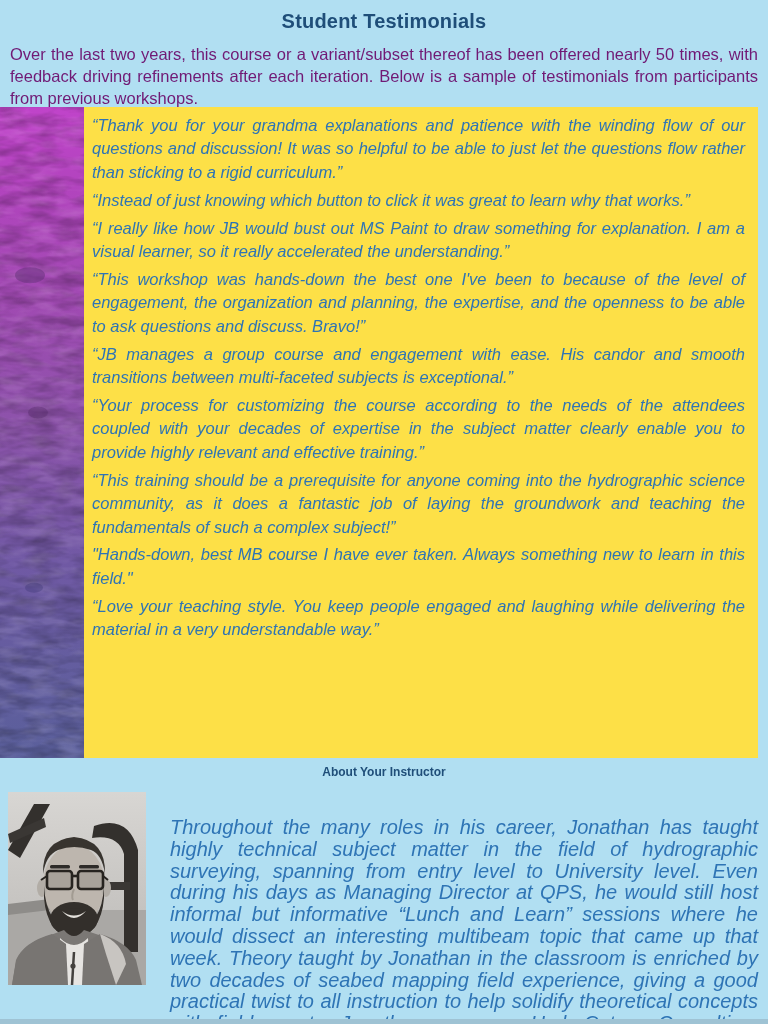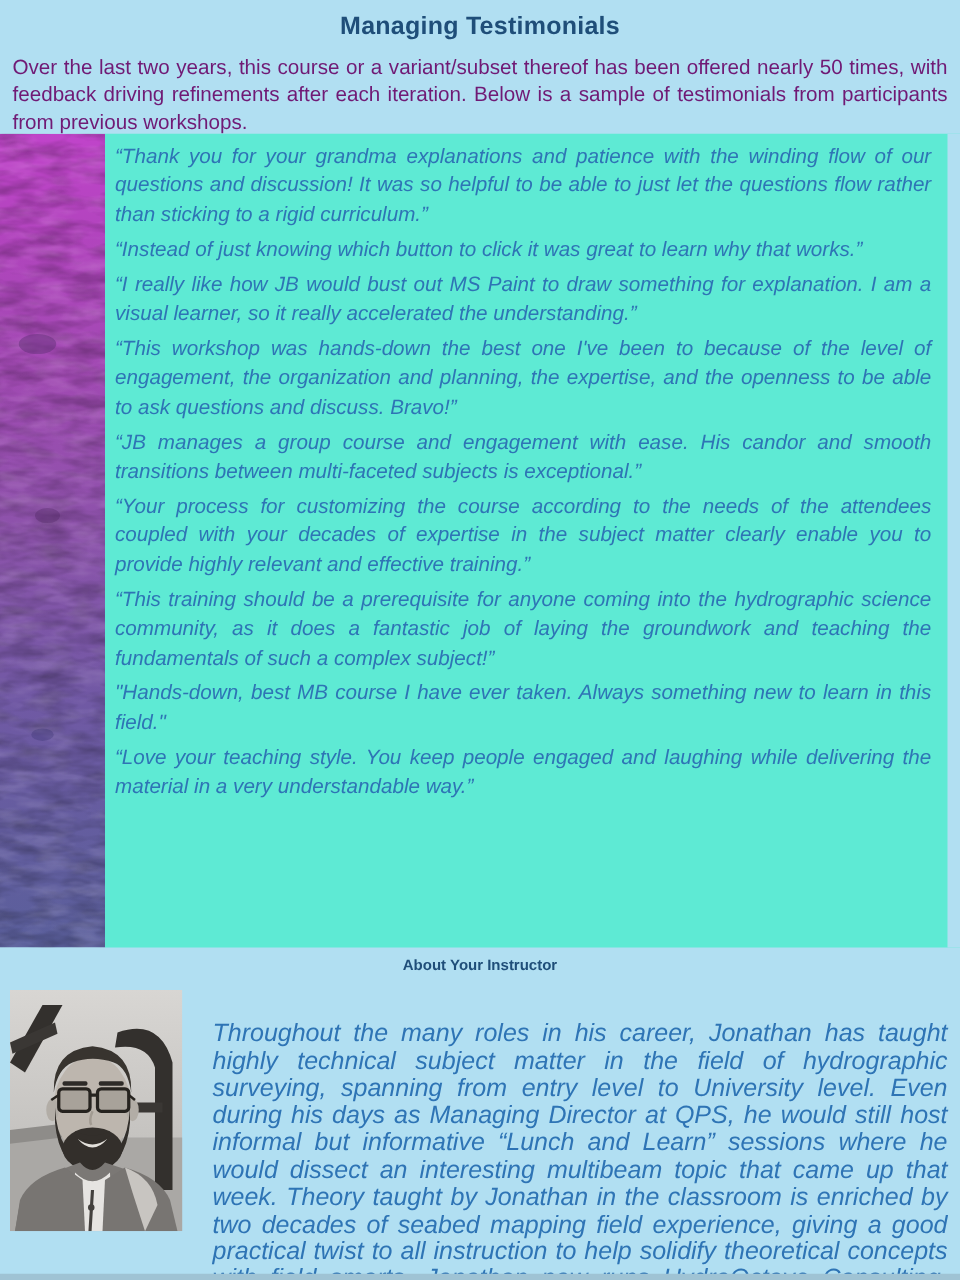--- a/index.html
+++ b/index.html
@@ -17,21 +17,21 @@
   .intro {
     margin:0 10px; color:#701a75; font-size:16.5px; line-height:22px;
     text-align:justify;
   }
   
   .testimonials-section { position:absolute; top:107px; left:0; width:768px; height:651px; }
   .seabed { position:absolute; left:0; top:0; width:84px; height:651px; }
   .seabed svg { display:block; width:84px; height:651px; }
   .quotes-panel {
     position:absolute; left:84px; top:0; width:684px; height:651px;
-    background:#5eead4; box-sizing:border-box; padding:7px 23px 0 8px;
+    background:#fde047; box-sizing:border-box; padding:7px 23px 0 8px;
     overflow:hidden;
   }
   .right-strip {
     position:absolute; right:0; top:0; width:10px; height:651px;
     background:#b1dff2;
   }
   blockquote.quote {
     margin:0 0 4.5px; color:#2e74b5; font-style:italic;
     font-size:16.5px; line-height:23.4px; text-align:justify;
   }
@@ -55,21 +55,21 @@
   .bottom-strip {
     position:absolute; left:0; bottom:0; width:768px; height:5px; background:#9fc3d4;
   }
 </style>
 </head>
 <body>
 
 <div class="page">
 
   <div class="header">
-    <h1>Managing Testimonials</h1>
+    <h1>Student Testimonials</h1>
     <p class="intro">Over the last two years, this course or a variant/subset thereof has been offered nearly 50 times, with feedback driving refinements after each iteration. Below is a sample of testimonials from participants from previous workshops.</p>
   </div>
 
   <div class="testimonials-section">
 
     <div class="seabed">
       <svg viewBox="0 0 84 650" preserveAspectRatio="none">
         <defs>
           <linearGradient id="sg" x1="0" y1="0" x2="0" y2="1">
             <stop offset="0" stop-color="#c044ca"></stop>

